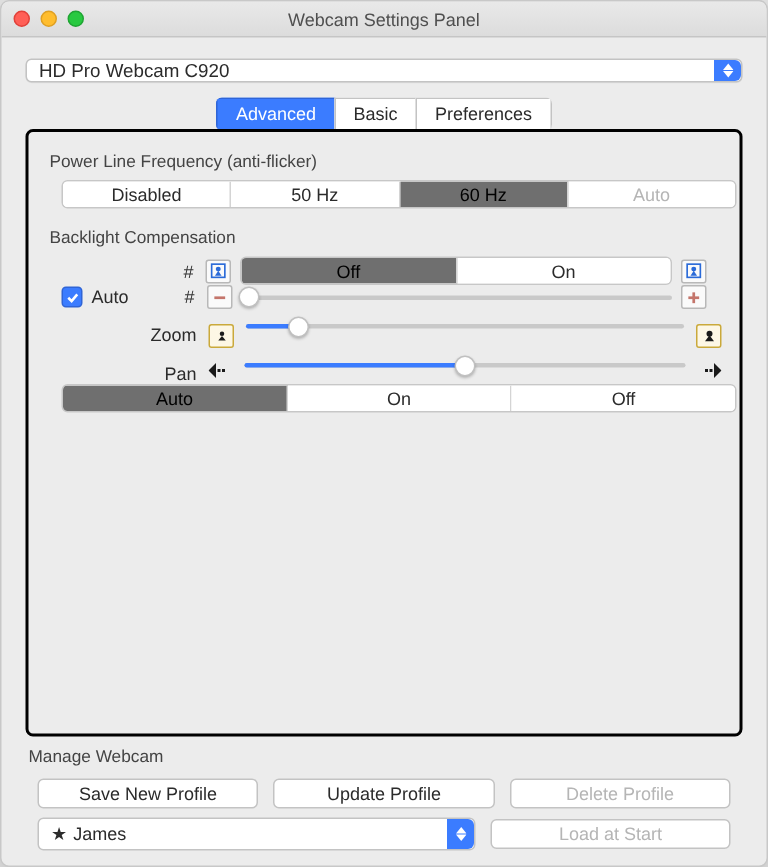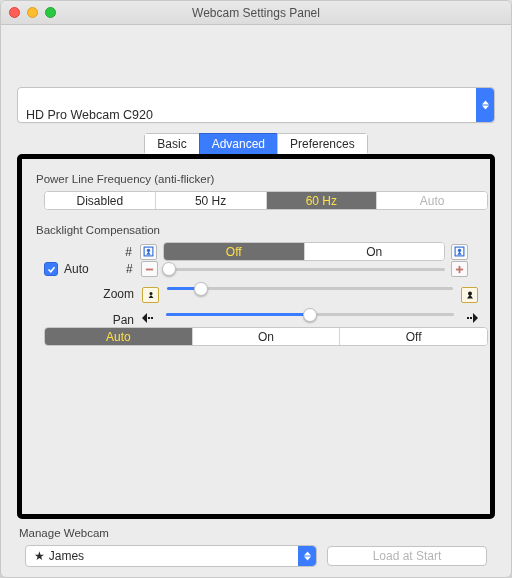--- a/index.html
+++ b/index.html
@@ -12,21 +12,20 @@
   .window {
     width: 512px;
     height: 578px;
     background: #ececec;
     border: 1px solid #c8c8c8;
     border-radius: 6px;
     box-shadow: 0 6px 24px rgba(0,0,0,0.25);
     display: flex;
     flex-direction: column;
     overflow: hidden;
-    gap: 48px;
   }
   .titlebar {
     height: 24px;
     background: linear-gradient(#e9e9e9, #dcdcdc);
     border-bottom: 1px solid #c5c5c5;
     display: flex;
     align-items: center;
     padding: 0 8px;
     position: relative;
   }
@@ -34,26 +33,26 @@
   .tl { width: 11px; height: 11px; border-radius: 50%; }
   .tl.red { background: #ff5f57; border: 0.5px solid #e1413a; }
   .tl.yellow { background: #ffbd2e; border: 0.5px solid #dfa023; }
   .tl.green { background: #28c940; border: 0.5px solid #1fa533; }
   .title {
     position: absolute; left: 0; right: 0; text-align: center;
     font-size: 12px; color: #4f4f4f; pointer-events: none;
   }
   .content { padding: 14px 16px 10px; flex: 1; display: flex; flex-direction: column; }
   .device-select {
-    height: 36px;
+    height: 16px;
     background: #fff;
     border: 1px solid #c3c3c3;
     border-radius: 4px;
     display: flex;
-    align-items: flex-end;
+    align-items: flex-start;
     padding: 0 6px 0 8px;
     position: relative;
     font-size: 12.5px;
     box-shadow: 0 0.5px 0 rgba(0,0,0,0.05);
   }
   .device-select .chev {
     position: absolute; right: 0; top: 0; bottom: 0;
     width: 18px;
     background: #3b7cff;
     border-radius: 0 4px 4px 0;
@@ -72,41 +71,41 @@
   .tab {
     padding: 3px 12px;
     background: #fff;
     border: 1px solid #c3c3c3;
     font-size: 12px;
     border-right: none;
   }
   .tab:last-child { border-right: 1px solid #c3c3c3; }
   .tab.active { background: #3b7cff; color: #fff; border-color: #2f64d6; }
   .group-box {
-    border: 5px solid #000000;
+    border: 2px solid #000000;
     border-radius: 5px;
     padding: 10px 12px 12px;
     margin-top: -1px;
     background: #ececec;
   }
   .section-label { font-size: 11.5px; color: #444; margin: 4px 0 6px 2px; }
   .seg {
     display: flex; width: 100%;
     border: 1px solid #c7c7c7; border-radius: 4px;
     overflow: hidden; background: #fff;
     height: 19px;
   }
   .seg .seg-btn {
     flex: 1; text-align: center; font-size: 12px;
     display:flex; align-items:center; justify-content:center;
     border-right: 1px solid #d4d4d4;
     background: #fff;
   }
   .seg .seg-btn:last-child { border-right: none; }
-  .seg .seg-btn.sel { background: #6f6f6f; color: #fde047; }
+  .seg .seg-btn.sel { background: #6f6f6f; color: #000000; }
   .seg .seg-btn.dis { color: #b5b5b5; }
   .row { display: flex; align-items: center; gap: 6px; }
   .hash { font-size: 12px; color: #333; margin-right: 2px; }
   .iconbox {
     width: 17px; height: 16px; border: 1px solid #b8b8b8; border-radius: 2px;
     background: #fafafa;
     display:flex; align-items:center; justify-content:center;
     font-size:10px;
   }
   .checkbox {
@@ -169,22 +168,22 @@
             <path d="M0 6 L5 0 L10 6 Z"></path>
           </svg>
         <svg width="7" height="5" viewBox="0 0 10 6">
             <path d="M0 0 L5 6 L10 0 Z"></path>
           </svg>
       </div>
     </div>
 
     <div class="tabs">
       <div class="tabgroup">
+        <div class="tab active">Advanced</div>
         <div class="tab">Basic</div>
-        <div class="tab active">Advanced</div>
         <div class="tab">Preferences</div>
       </div>
     </div>
 
     <div class="group-box" style="flex:1;">
 
       <div class="section-label">Power Line Frequency (anti-flicker)</div>
       <div class="seg" style="margin:0 10px;justify-content:center;">
         <div class="seg-btn">Disabled</div>
         <div class="seg-btn">50 Hz</div>
@@ -283,20 +282,25 @@
 
 
       <div class="seg" style="margin:0 10px 6px;">
         <div class="seg-btn sel">Auto</div>
         <div class="seg-btn">On</div>
         <div class="seg-btn">Off</div>
       </div>
     </div>
 
     <div class="section-label" style="margin-top:8px">Manage Webcam</div>
+    <div class="row" style="gap:10px; margin:2px 8px 6px;">
+      <div class="btn" style="flex:1">Save New Profile</div>
+      <div class="btn" style="flex:1">Update Profile</div>
+      <div class="btn dis" style="flex:1">Delete Profile</div>
+    </div>
     <div class="row" style="gap:10px; margin:0 8px;">
       <div class="profile-select" style="flex:2">
         <span style="margin-right:4px">★</span>
         <span>James</span>
         <div class="chev2">
           <svg width="7" height="5" viewBox="0 0 10 6">
               <path d="M0 6 L5 0 L10 6 Z" fill="#fff"></path>
             </svg>
           <svg width="7" height="5" viewBox="0 0 10 6">
               <path d="M0 0 L5 6 L10 0 Z" fill="#fff"></path>

